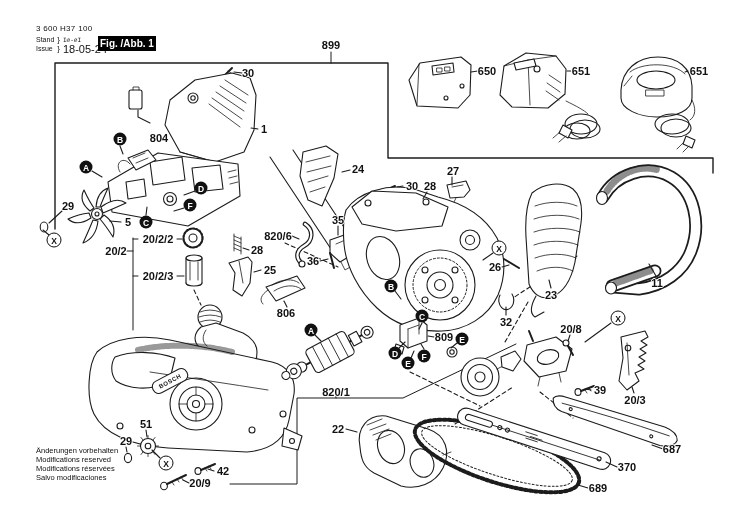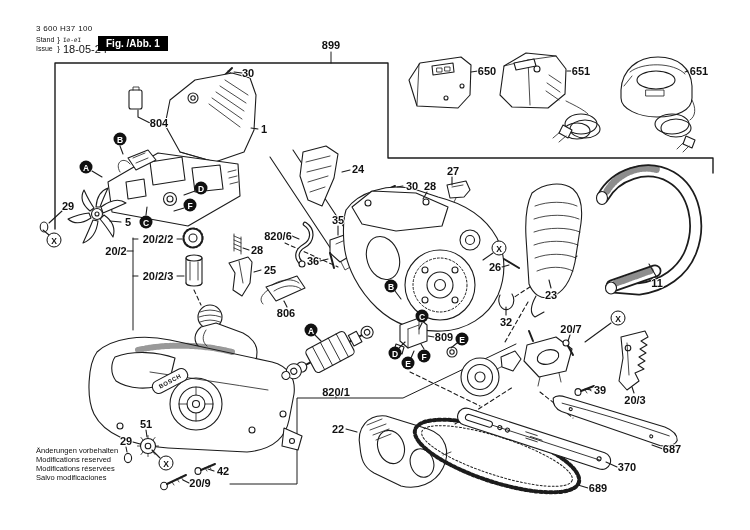--- a/index.html
+++ b/index.html
@@ -32,21 +32,21 @@
   .xmark{position:absolute;width:13px;height:13px;border-radius:50%;background:#fff;border:1.3px solid #111;
         color:#111;font:bold 8.5px "Liberation Sans",sans-serif;display:flex;align-items:center;justify-content:center;
         transform:translate(-50%,-50%);}
   .docnum{position:absolute;left:36px;top:24px;font-size:8px;letter-spacing:.3px;}
   .rev{position:absolute;left:36px;top:36px;display:grid;grid-template-columns:auto auto auto;column-gap:3px;
        font-size:7px;line-height:8.5px;align-items:center;}
   .rev .brace{font-size:8px;}
   .rev .stamp{font-family:"DejaVu Sans Mono",monospace;font-size:6px;}
   .rev .date{font-size:11px;}
   .figbadge{position:absolute;left:98px;top:36px;background:#000;color:#fff;font:bold 10px "Liberation Sans",sans-serif;
-        padding:2px 8px;}
+        padding:2px 2px;}
   .footer{position:absolute;left:36px;top:446px;font-size:7.5px;line-height:9px;}
 </style>
 </head>
 <body>
 
 <div class="page">
 
 <svg width="750" height="530" viewBox="0 0 750 530">
 
   <g>
@@ -426,42 +426,42 @@
   <span class="date">18-05-24</span>
 </div>
 <div class="figbadge">Fig. /Abb. 1</div>
 
 <div class="plabel" style="left:331px;top:45px">899</div>
 <div class="plabel" style="left:248px;top:73px">30</div>
 <div class="plabel" style="left:487px;top:71px">650</div>
 <div class="plabel" style="left:581px;top:71px">651</div>
 <div class="plabel" style="left:699px;top:71px">651</div>
 <div class="plabel" style="left:264px;top:129px">1</div>
-<div class="plabel" style="left:159px;top:123px">804</div>
+<div class="plabel" style="left:159px;top:138px">804</div>
 <div class="plabel" style="left:358px;top:169px">24</div>
 <div class="plabel" style="left:453px;top:171px">27</div>
 <div class="plabel" style="left:412px;top:186px">30</div>
 <div class="plabel" style="left:430px;top:186px">28</div>
 <div class="plabel" style="left:68px;top:206px">29</div>
 <div class="plabel" style="left:128px;top:222px">5</div>
 <div class="plabel" style="left:338px;top:220px">35</div>
 <div class="plabel" style="left:278px;top:236px">820/6</div>
 <div class="plabel" style="left:257px;top:250px">28</div>
 <div class="plabel" style="left:158px;top:239px">20/2/2</div>
 <div class="plabel" style="left:116px;top:251px">20/2</div>
 <div class="plabel" style="left:270px;top:270px">25</div>
 <div class="plabel" style="left:158px;top:276px">20/2/3</div>
 <div class="plabel" style="left:313px;top:261px">36</div>
 <div class="plabel" style="left:495px;top:267px">26</div>
 <div class="plabel" style="left:657px;top:283px">11</div>
 <div class="plabel" style="left:551px;top:295px">23</div>
 <div class="plabel" style="left:286px;top:313px">806</div>
 <div class="plabel" style="left:506px;top:322px">32</div>
 <div class="plabel" style="left:444px;top:337px">809</div>
-<div class="plabel" style="left:571px;top:329px">20/7</div>
+<div class="plabel" style="left:571px;top:329px">20/8</div>
 <div class="plabel" style="left:600px;top:390px">39</div>
 <div class="plabel" style="left:635px;top:400px">20/3</div>
 <div class="plabel" style="left:336px;top:392px">820/1</div>
 <div class="plabel" style="left:146px;top:424px">51</div>
 <div class="plabel" style="left:126px;top:441px">29</div>
 <div class="plabel" style="left:223px;top:471px">42</div>
 <div class="plabel" style="left:200px;top:483px">20/9</div>
 <div class="plabel" style="left:338px;top:429px">22</div>
 <div class="plabel" style="left:672px;top:449px">687</div>
 <div class="plabel" style="left:627px;top:467px">370</div>

